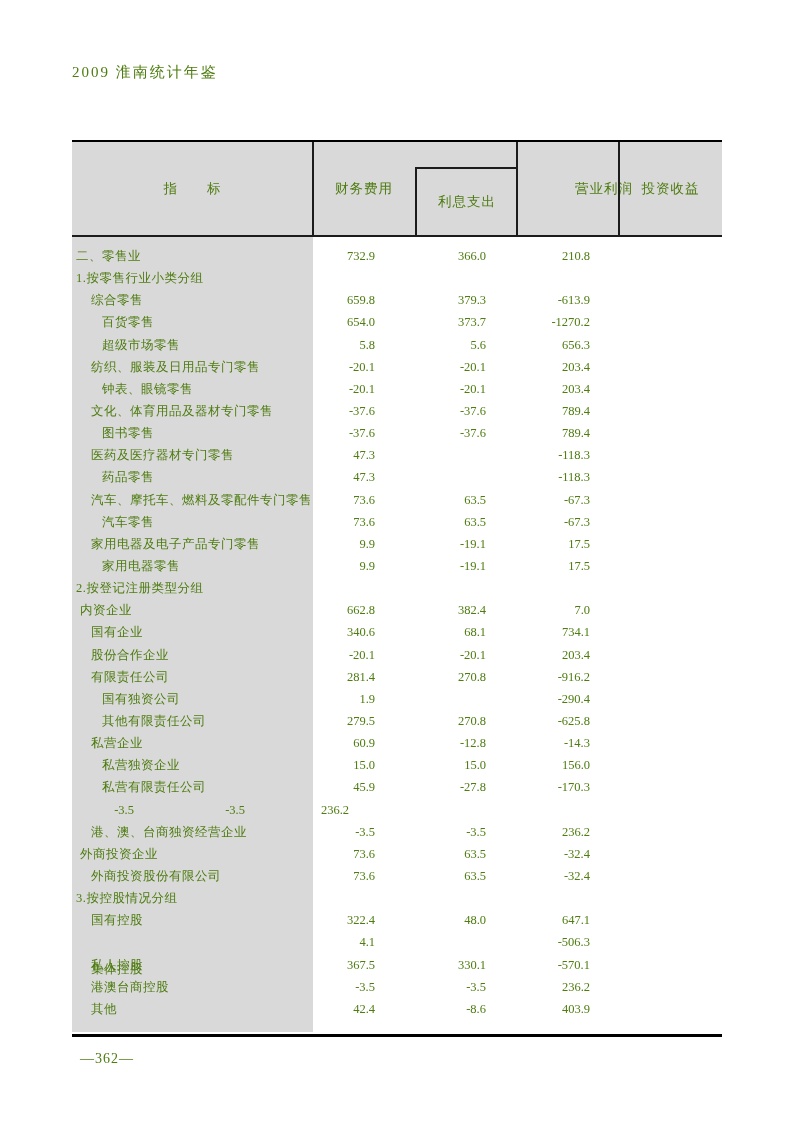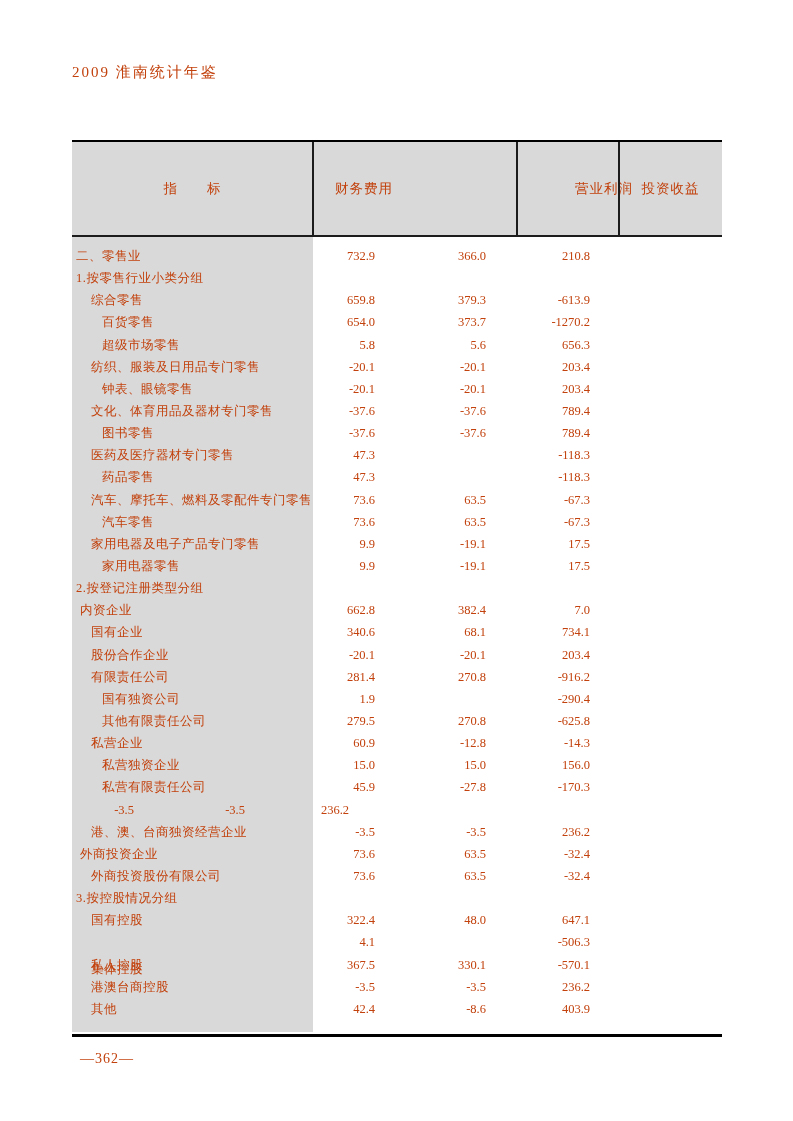--- a/index.html
+++ b/index.html
@@ -3,21 +3,21 @@
 <meta charset="utf-8">
 <style>
   html, body { margin: 0; padding: 0; }
   body { background: #e8e8e8; }
   .page {
     position: relative;
     width: 793px;
     height: 1121px;
     background: #ffffff;
     font-family: "Liberation Serif", "DejaVu Serif", serif;
-    color: #c2410c;
+    color: #4d7c0f;
     overflow: hidden;
     margin: 0 auto;
   }
   .page-title {
     position: absolute;
     left: 72px;
     top: 63px;
     font-size: 15px;
     letter-spacing: 2px;
     white-space: pre;
@@ -125,20 +125,23 @@
 
 <div class="page">
 
   <div class="page-title">2009 淮南统计年鉴</div>
 
   <div class="stat-table">
 
     <div class="thead">
       <div class="th th-col1">财务费用</div>
       <div class="th th-indicator">指　　标</div>
+      <div class="sub-box">
+        <span>利息支出</span>
+      </div>
       <div class="th th-col2">营业利润</div>
       <div class="th th-col3">投资收益</div>
       <div class="vline vline-1"></div>
       <div class="vline vline-2"></div>
       <div class="vline vline-3"></div>
     </div>
 
     <div class="tbody">
       <div class="col-shade"></div>
       <div class="rows" id="rows">

